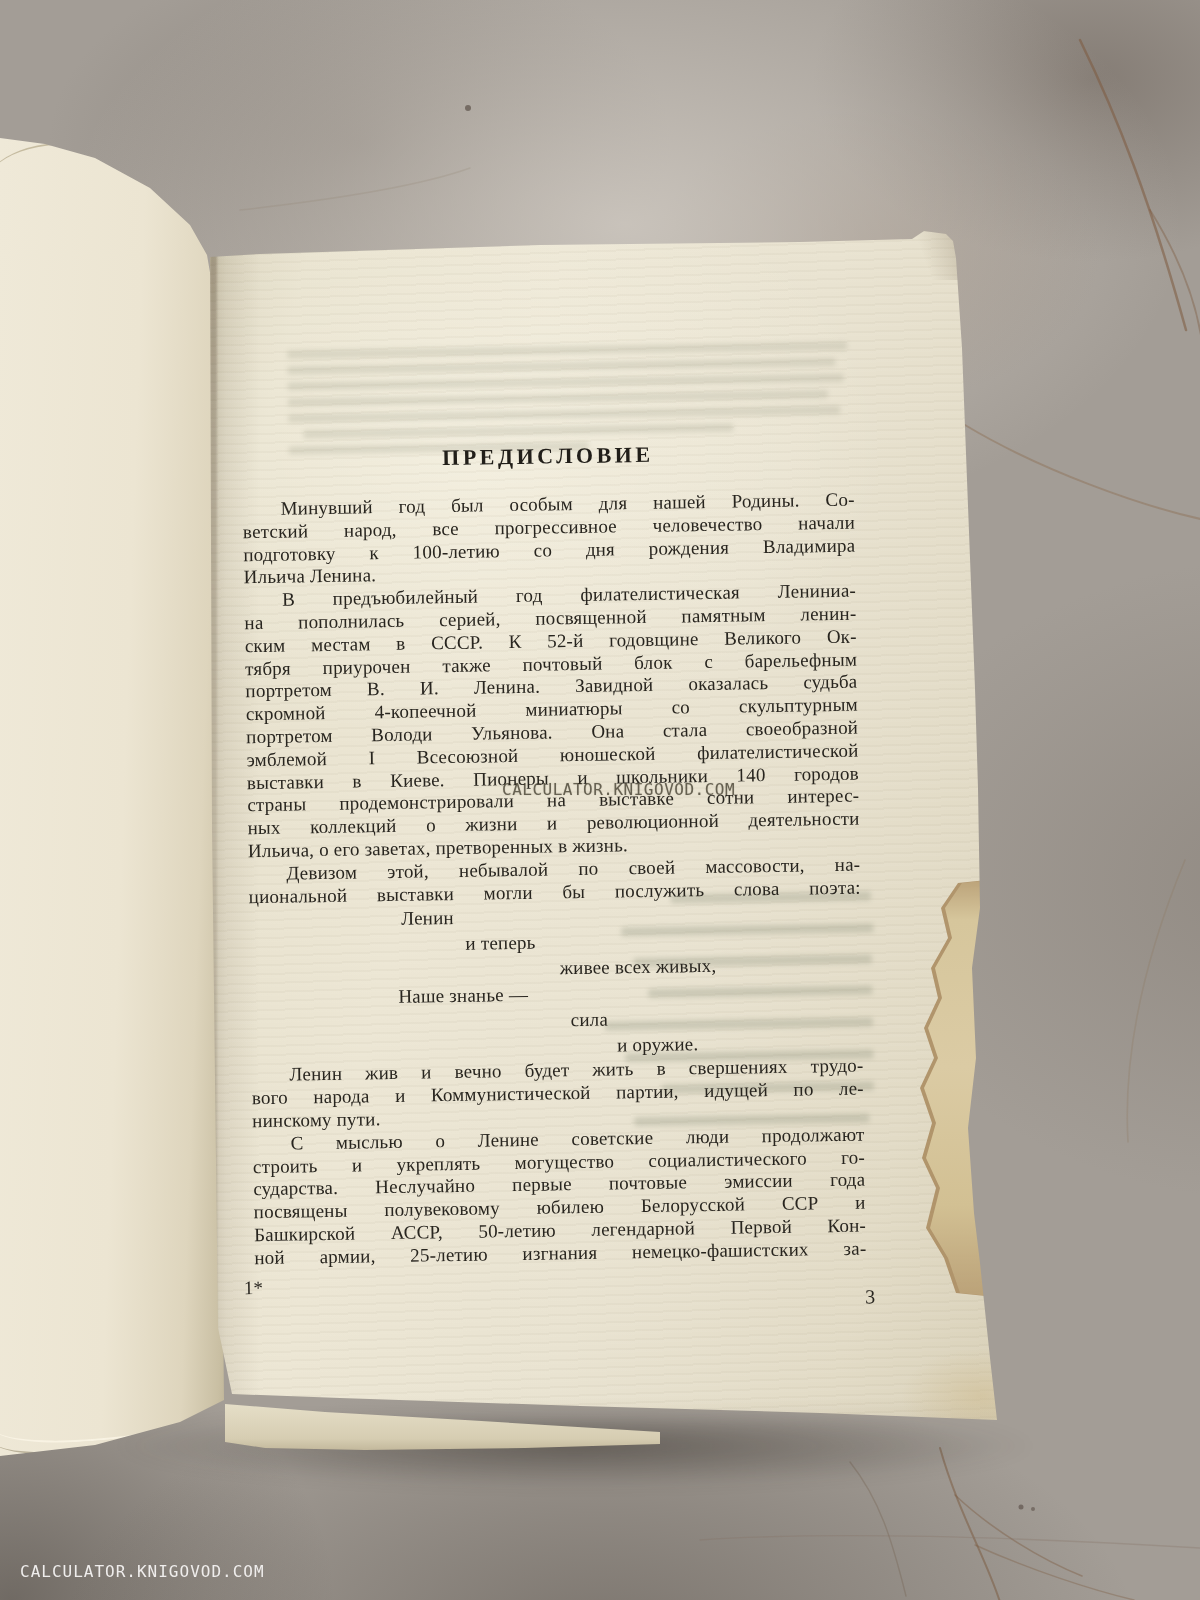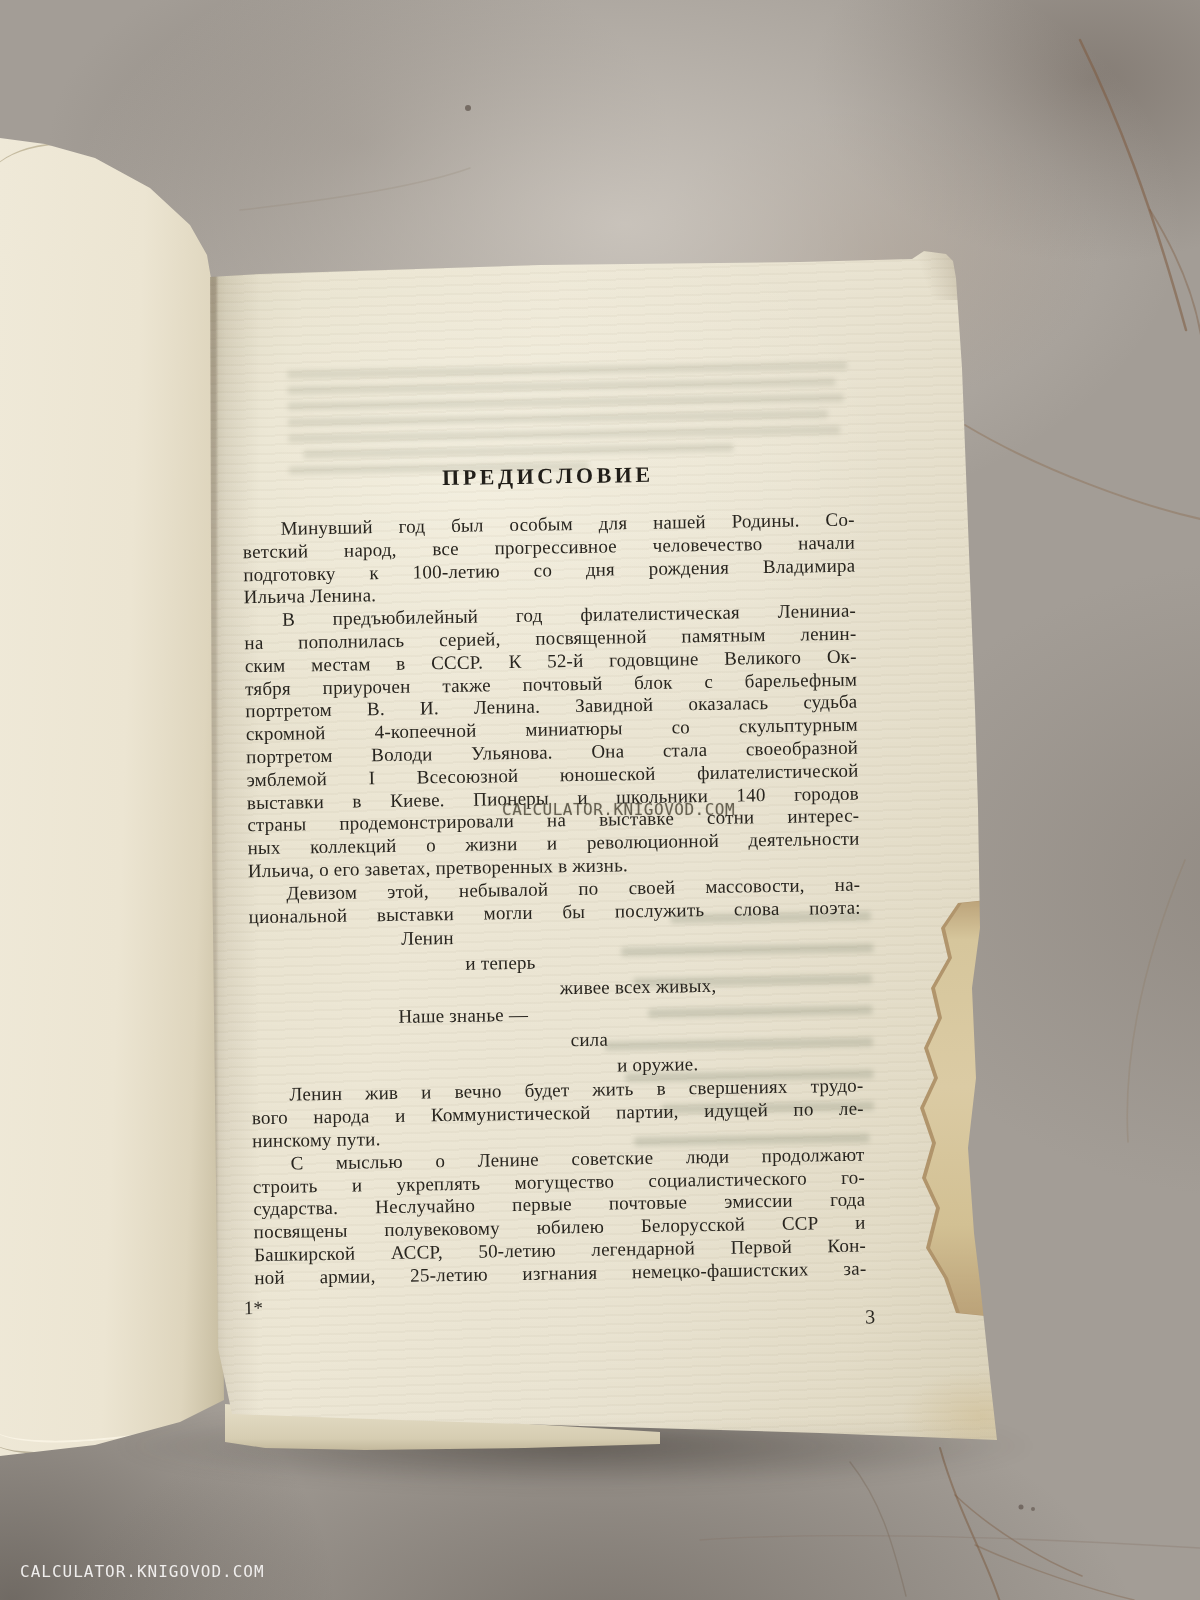--- a/index.html
+++ b/index.html
@@ -57,21 +57,21 @@
   }
   
   .bottom-sliver{
     position:absolute;left:225px;top:1398px;width:440px;height:58px;z-index:3;
     background:linear-gradient(180deg,#e8e1cb 0%,#d6cdb2 70%,#b9ae91 100%);
     clip-path:polygon(0px 6px,100px 14px,240px 22px,435px 34px,435px 46px,300px 50px,140px 52px,40px 50px,0px 44px);
     filter:drop-shadow(0 4px 5px rgba(30,25,18,.45));
   }
   
   .page{
-    position:absolute;left:200px;top:248px;width:850px;height:1215px;z-index:4;
+    position:absolute;left:200px;top:228px;width:850px;height:1215px;z-index:4;
     background:
       linear-gradient(90deg, rgba(105,90,65,.30) 0px, rgba(105,90,65,.10) 26px, rgba(105,90,65,0) 60px),
       linear-gradient(0deg, rgba(120,105,80,.16) 0px, rgba(120,105,80,0) 46px),
       radial-gradient(620px 420px at 30% 18%, rgba(255,252,240,.40), transparent 70%),
       linear-gradient(104deg,#d8d1ba 0%,#e7e1cd 10%,#ece6d4 32%,#e9e3d1 56%,#e2dbc6 80%,#d9d1b9 96%);
     clip-path:polygon(10px 29px,60px 26px,340px 17px,600px 14px,712px 11px,724px 3px,746px 6px,753px 13px,756px 30px,762px 120px,770px 330px,775px 460px,778px 560px,780px 680px,772px 740px,776px 830px,768px 900px,774px 985px,780px 1035px,790px 1130px,797px 1192px,620px 1185px,380px 1178px,140px 1170px,32px 1166px,18px 1100px,12px 600px);
     filter:drop-shadow(0 4px 3px rgba(35,28,20,.50)) drop-shadow(0 14px 18px rgba(35,28,20,.32));
   }
   .grain{
     position:absolute;inset:0;z-index:1;

